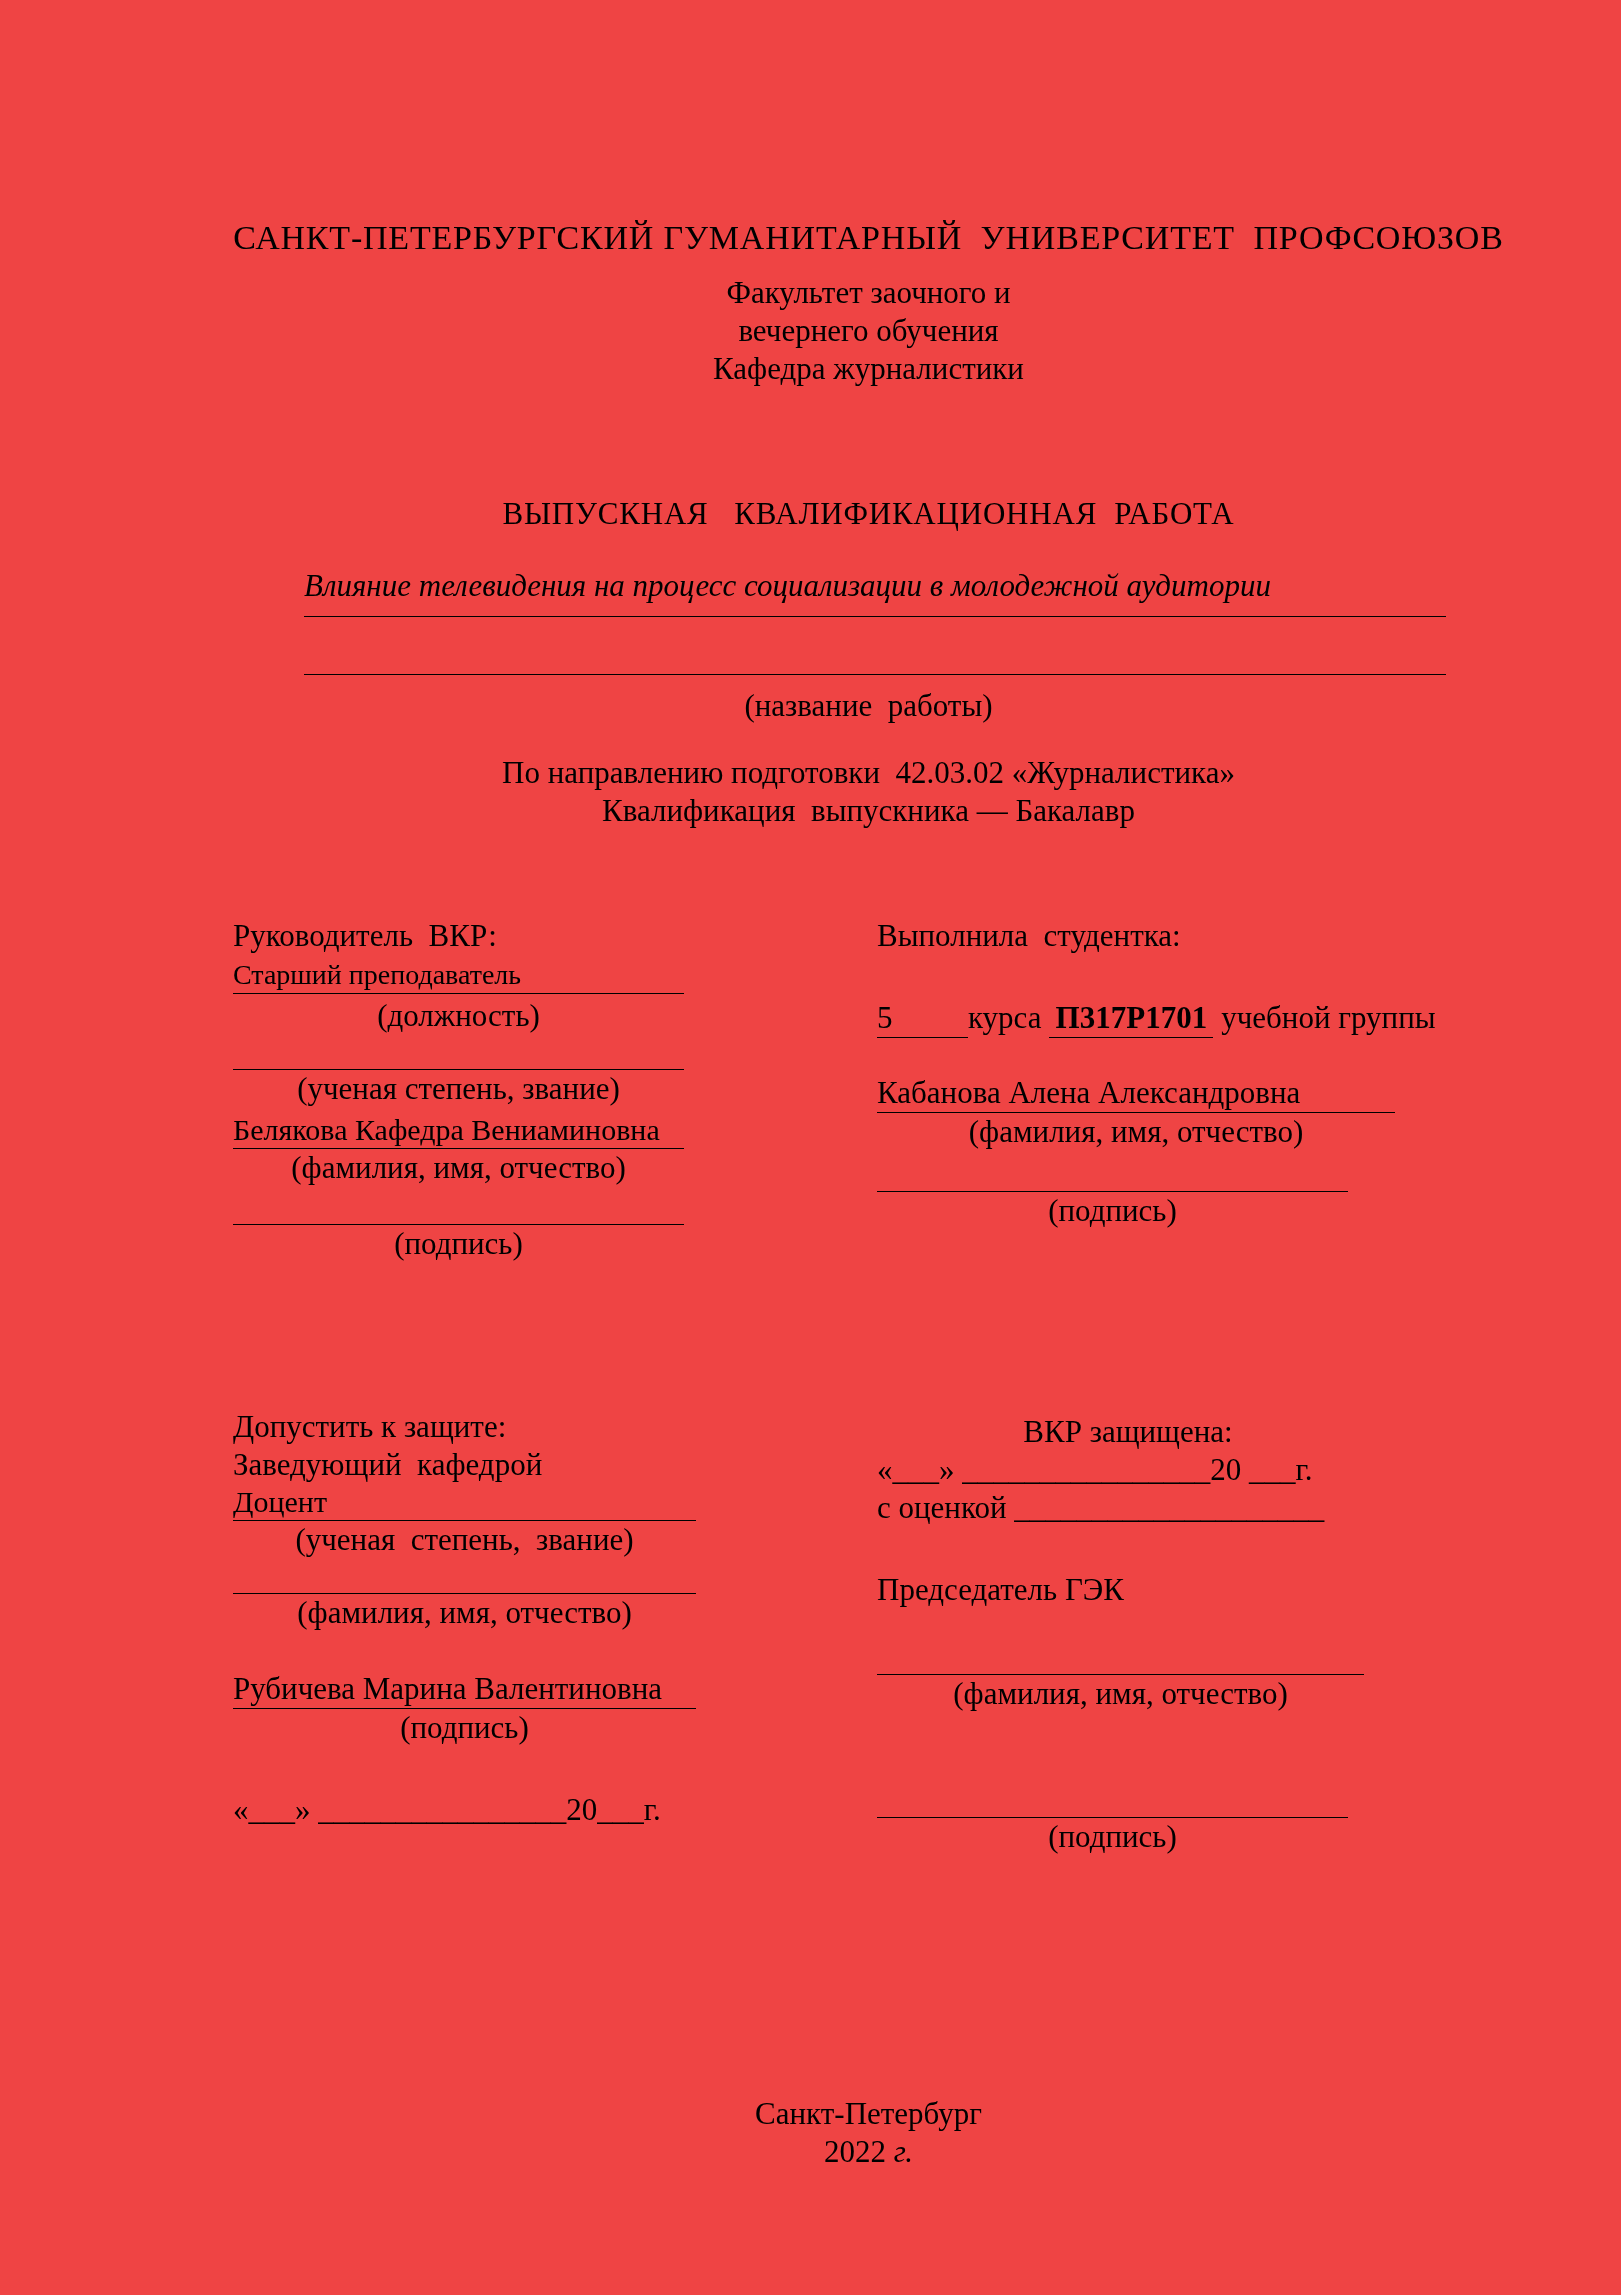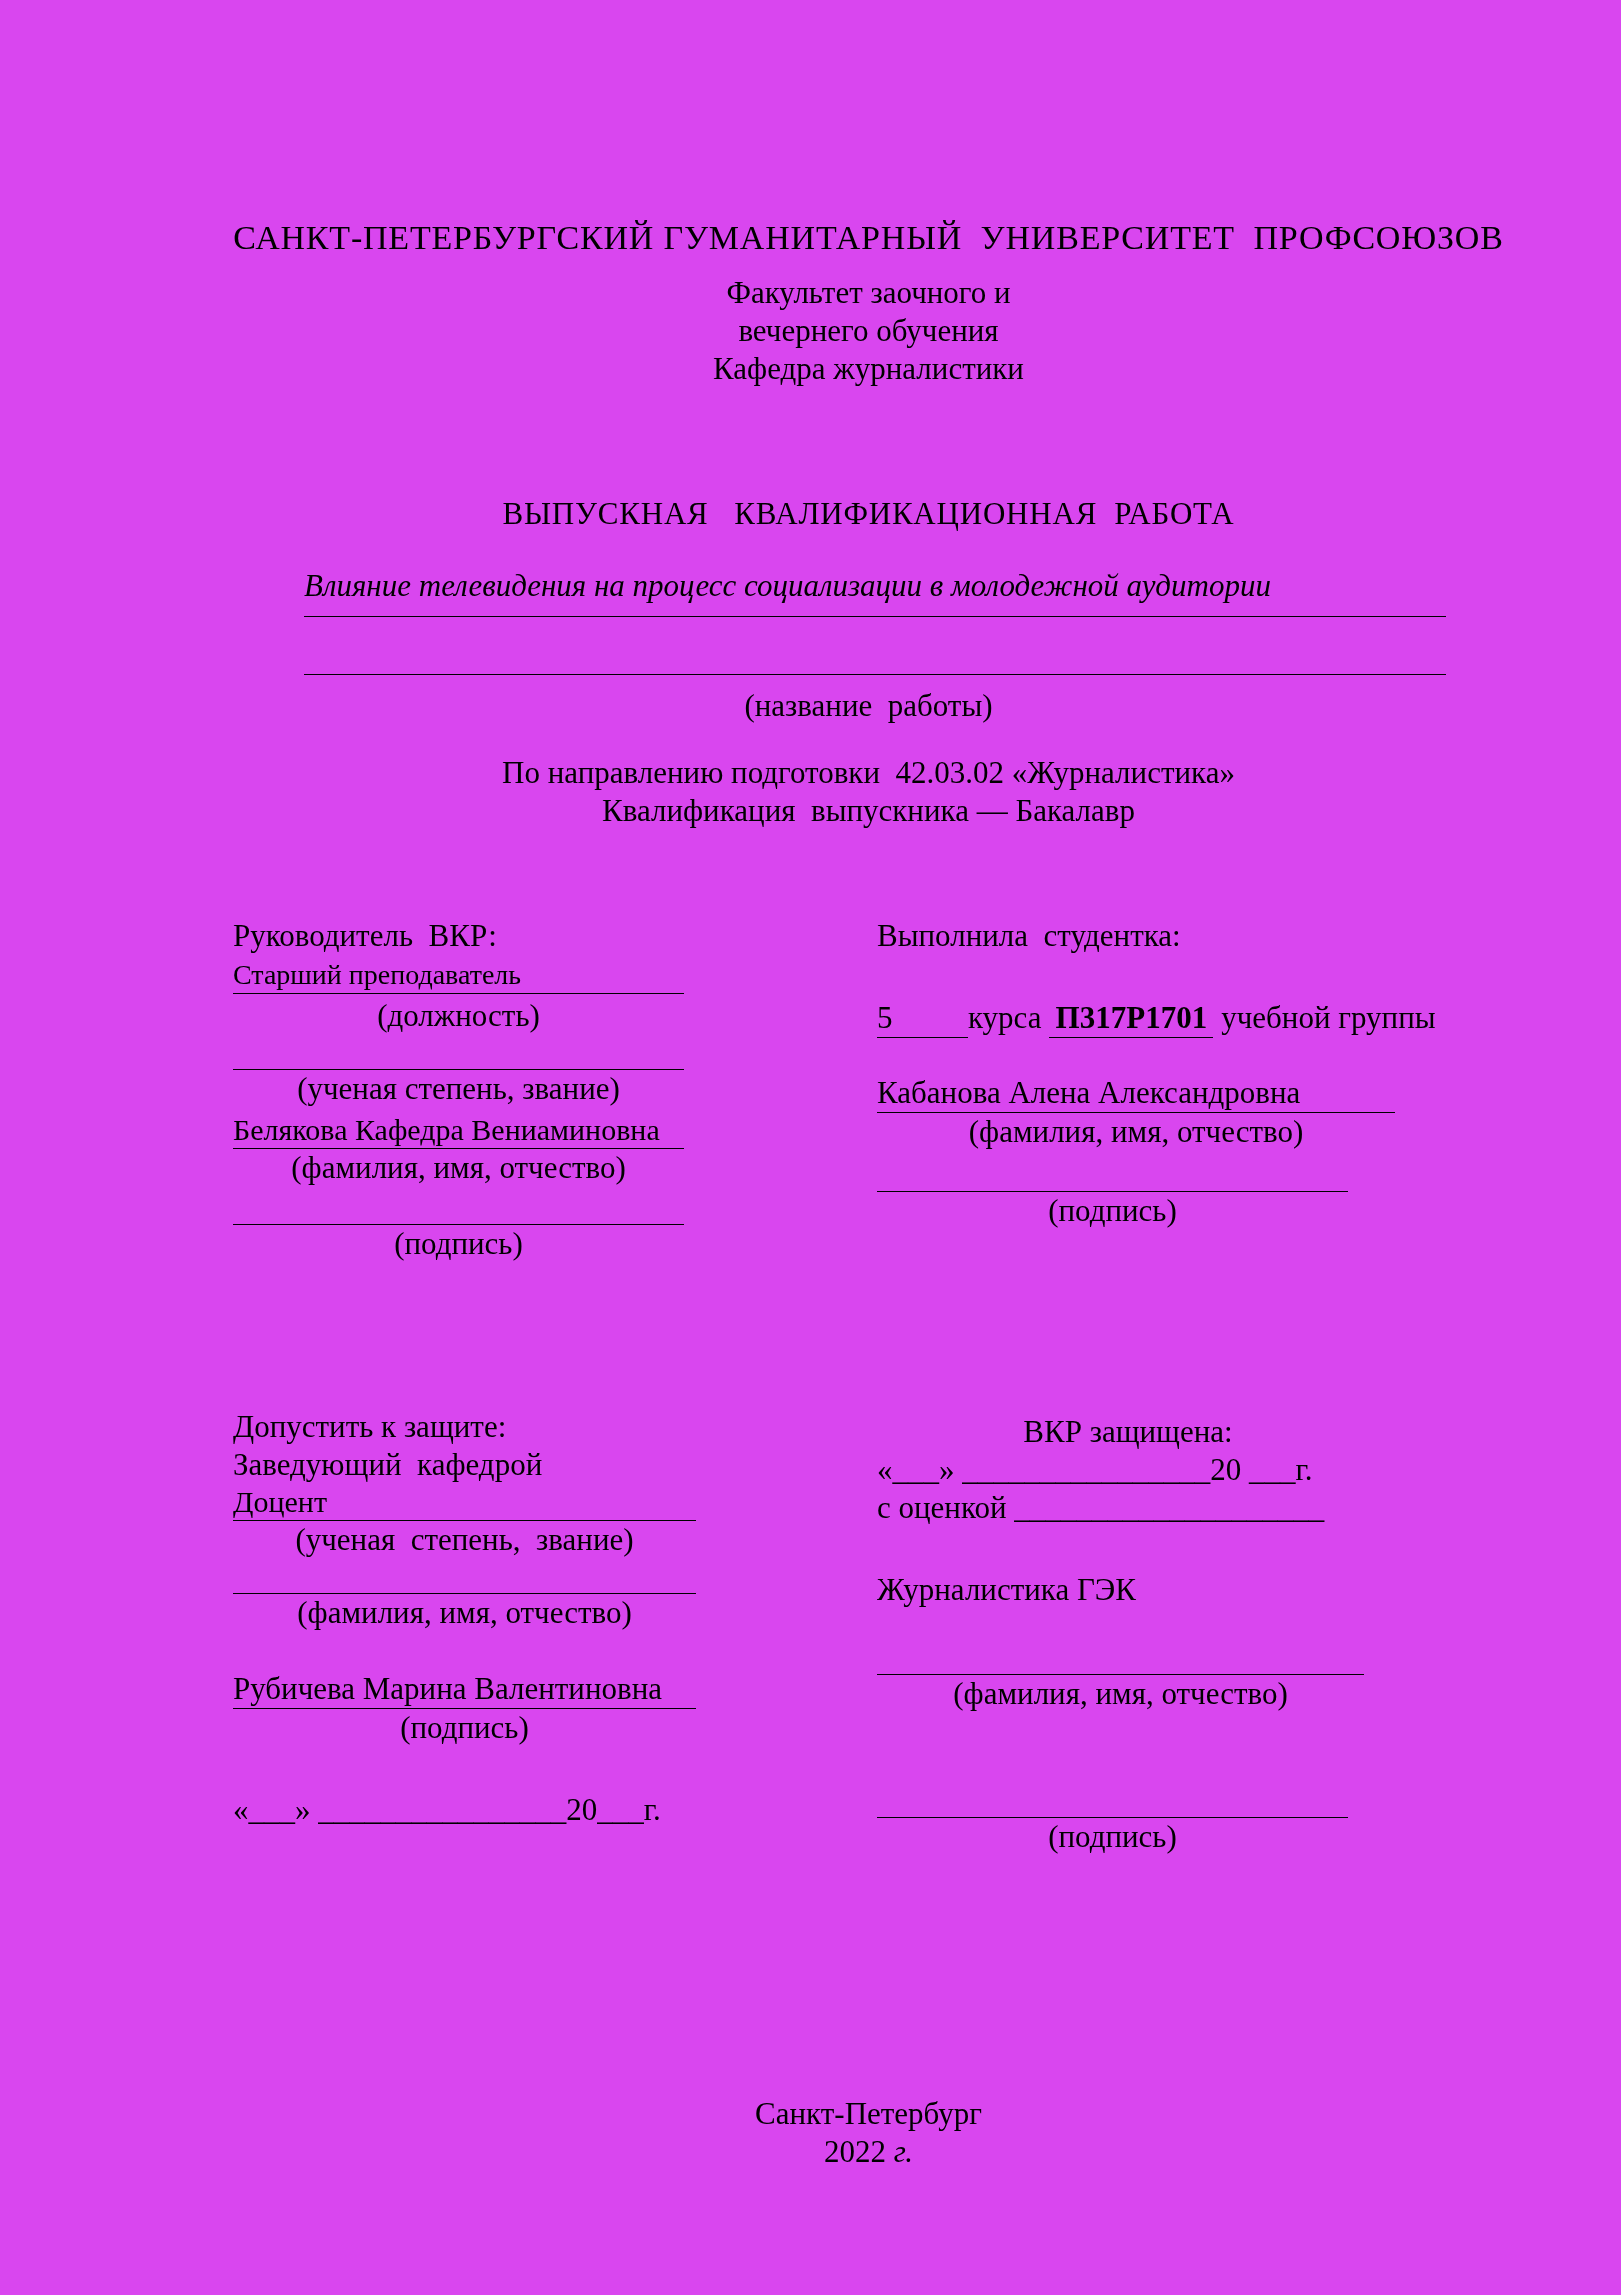--- a/index.html
+++ b/index.html
@@ -1,21 +1,21 @@
 <!DOCTYPE html>
 <html style="font-size:12.6px"><head>
 <meta charset="utf-8">
 <style>
   * { margin:0; padding:0; box-sizing:border-box; }
   html, body { background:#ffffff; }
   .page {
     position:relative;
     width:1622px;
     height:2295px;
-    background:#d946ef;
+    background:#ef4444;
     color:#000000;
     font-family:"Liberation Serif","DejaVu Serif",serif;
     font-size:31px;
     line-height:38px;
     overflow:hidden;
   }
   [data-bind] { white-space:pre-wrap; }
   .abs { position:absolute; }
   .center { text-align:center; }
   .cap { text-align:center; }
@@ -94,21 +94,21 @@
     <div class="cap" data-bind="admission.name_caption">(фамилия, имя, отчество)</div>
     <div class="ufull" style="margin-top:38px;" data-bind="admission.name">Рубичева Марина Валентиновна</div>
     <div class="cap" data-bind="admission.signature_caption">(подпись)</div>
     <div style="margin-top:44px;" data-bind="admission.date_line">«___» ________________20___г.</div>
   </div>
 
   <div class="abs" style="left:877px; top:1413px; width:502px;">
     <div class="center" data-bind="defense.heading">ВКР защищена:</div>
     <div data-bind="defense.date_line">«___» ________________20 ___г.</div>
     <div data-bind="defense.grade_line">с оценкой ____________________</div>
-    <div style="margin-top:44px;" data-bind="defense.chairman">Журналистика ГЭК</div>
+    <div style="margin-top:44px;" data-bind="defense.chairman">Председатель ГЭК</div>
     <div class="blank-line" style="margin-top:35px; height:31px; width:487px;"></div>
     <div class="cap" style="width:487px;" data-bind="defense.name_caption">(фамилия, имя, отчество)</div>
     <div class="blank-line" style="margin-top:67px; height:38px; width:471px;"></div>
     <div class="cap" style="width:471px;" data-bind="defense.signature_caption">(подпись)</div>
   </div>
 
   <div class="abs center" style="left:232px; top:2095px; width:1273px;">
     <div data-bind="footer.city">Санкт-Петербург</div>
     <div><span data-bind="footer.year">2022</span>&nbsp;<span class="italic" data-bind="footer.year_suffix">г.</span></div>
   </div>

